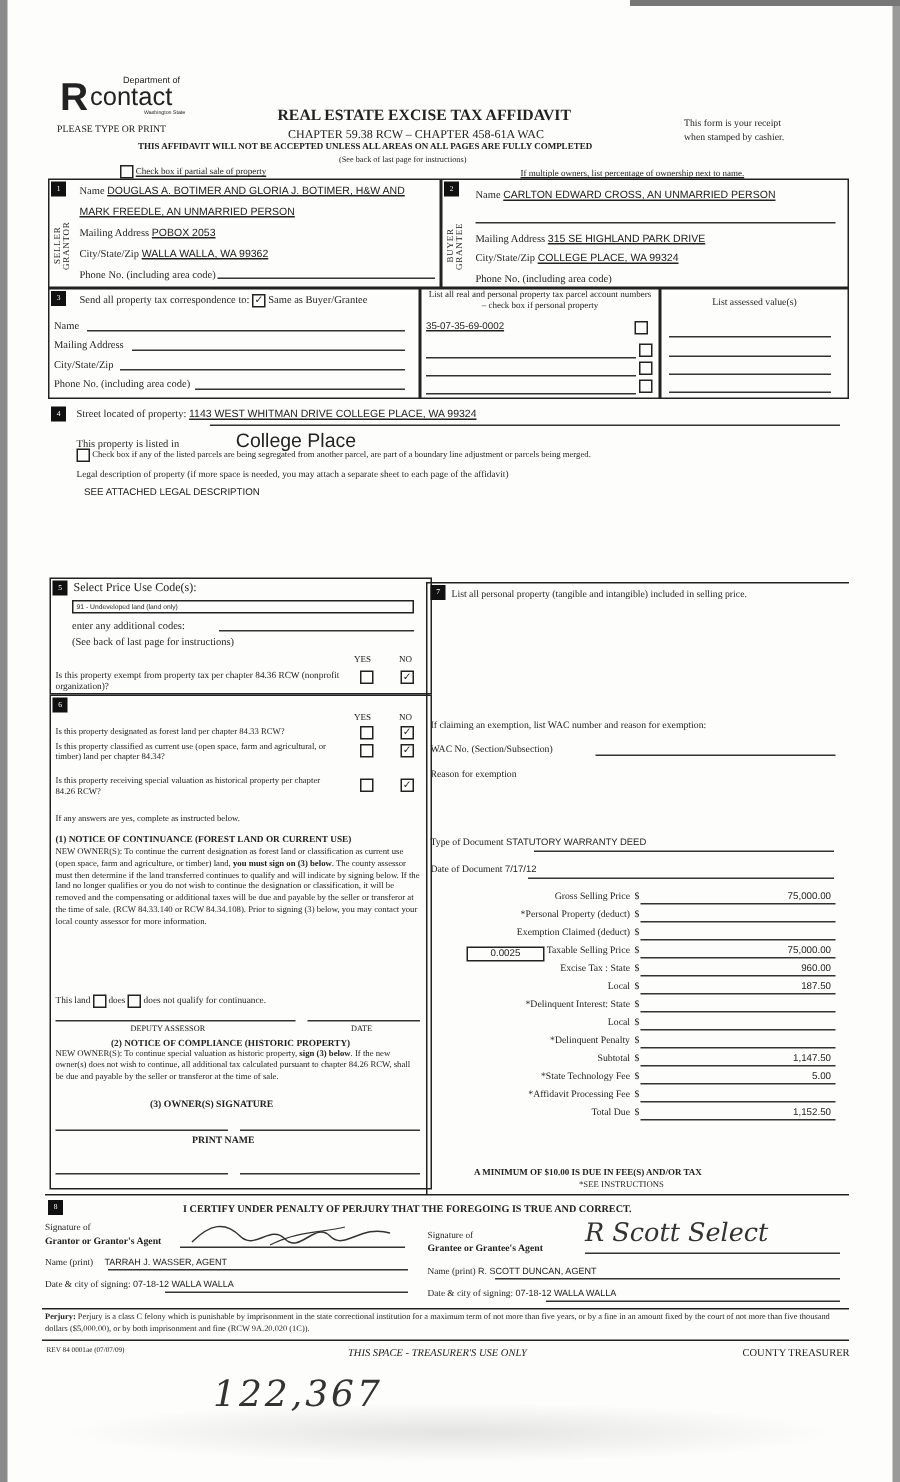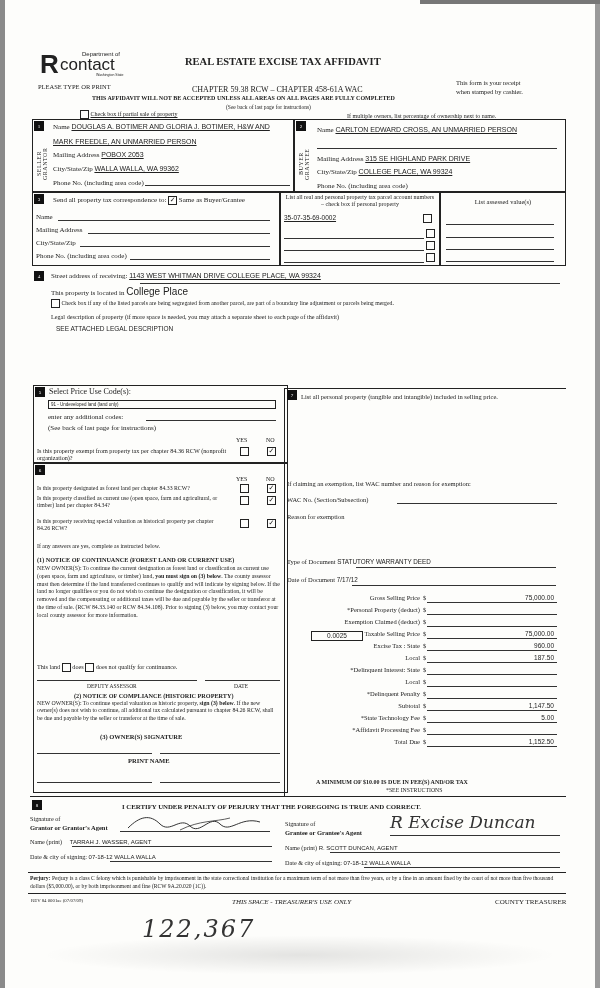--- a/index.html
+++ b/index.html
@@ -26,21 +26,21 @@
 <div class="edge-r"></div>
 <div class="edge-t"></div>
 
 <div class="abs" style="left:40px;top:47px;width:90px;height:30px;">
   <span class="abs sans" style="left:0;top:2px;font-size:26px;font-weight:bold;color:#222;">R</span>
   <span class="abs sans" style="left:42px;top:4px;font-size:6px;">Department of</span>
   <span class="abs sans" style="left:20px;top:8px;font-size:17px;">contact</span>
   <span class="abs sans" style="left:56px;top:26px;font-size:3.5px;">Washington State</span>
 </div>
 <div class="abs" style="left:38px;top:83px;font-size:6.5px;">PLEASE TYPE OR PRINT</div>
-<div class="abs" style="left:185px;top:56px;font-size:10.5px;font-weight:bold;">REAL ESTATE EXCISE TAX AFFIDAVIT</div>
+<div class="abs" style="left:185px;top:72px;font-size:10.5px;font-weight:bold;">REAL ESTATE EXCISE TAX AFFIDAVIT</div>
 <div class="abs" style="left:192px;top:85px;font-size:8px;">CHAPTER 59.38 RCW – CHAPTER 458-61A WAC</div>
 <div class="abs" style="left:92px;top:95px;font-size:6px;font-weight:bold;">THIS AFFIDAVIT WILL NOT BE ACCEPTED UNLESS ALL AREAS ON ALL PAGES ARE FULLY COMPLETED</div>
 <div class="abs" style="left:226px;top:104px;font-size:5.5px;">(See back of last page for instructions)</div>
 <div class="abs" style="left:456px;top:79px;font-size:6.5px;">This form is your receipt</div>
 <div class="abs" style="left:456px;top:88px;font-size:6.5px;">when stamped by cashier.</div>
 <div class="abs" style="left:80px;top:110px;font-size:6px;">
   <span class="cb"></span>
   <span style="text-decoration:underline;">Check box if partial sale of property</span>
 </div>
 <div class="abs" style="left:347px;top:113px;font-size:6px;text-decoration:underline;">If multiple owners, list percentage of ownership next to name.</div>
@@ -112,27 +112,27 @@
 <span class="cb abs" style="left:426px;top:241px;"></span>
 <div class="hline" style="left:284px;top:262px;width:140px;"></div>
 <span class="cb abs" style="left:426px;top:253px;"></span>
 <div class="hline" style="left:446px;top:224px;width:108px;"></div>
 <div class="hline" style="left:446px;top:237px;width:108px;"></div>
 <div class="hline" style="left:446px;top:249px;width:108px;"></div>
 <div class="hline" style="left:446px;top:261px;width:108px;"></div>
 
 <div class="num" style="left:34px;top:271px;">4</div>
 <div class="abs lbl" style="left:51px;top:272px;">
-  <span>Street address of receiving:</span>
+  <span>Street located of property:</span>
   <span class="val">1143 WEST WHITMAN DRIVE COLLEGE PLACE, WA 99324</span>
 </div>
 <div class="hline" style="left:140px;top:283px;width:420px;"></div>
 <div class="abs lbl" style="left:51px;top:286px;">
-  <span>This property is located in</span>
-  <span class="sans" style="font-size:10px;">College Place</span>
+  <span>This property is listed in</span>
+  <span class="sans" style="font-size:13px;margin-left:36px;">College Place</span>
 </div>
 <div class="abs" style="left:51px;top:299px;font-size:5.8px;">
   <span class="cb"></span>
   <span>Check box if any of the listed parcels are being segregated from another parcel, are part of a boundary line adjustment or parcels being merged.</span>
 </div>
 <div class="abs" style="left:51px;top:313px;font-size:6.2px;">Legal description of property (if more space is needed, you may attach a separate sheet to each page of the affidavit)</div>
 <div class="abs sans" style="left:56px;top:325px;font-size:6.5px;">SEE ATTACHED LEGAL DESCRIPTION</div>
 
 <div class="box" style="left:33px;top:385px;width:255px;height:78px;"></div>
 <div class="num" style="left:35px;top:387px;">5</div>
@@ -311,21 +311,21 @@
 </div>
 <div class="hline" style="left:72px;top:846px;width:200px;"></div>
 <div class="abs lbl" style="left:30px;top:853px;font-size:6.2px;">
   <span>Date &amp; city of signing:</span>
   <span class="sans" style="font-size:6px;">07-18-12 WALLA WALLA</span>
 </div>
 <div class="hline" style="left:110px;top:861px;width:162px;"></div>
 
 <div class="abs" style="left:285px;top:820px;font-size:6.2px;">Signature of</div>
 <div class="abs" style="left:285px;top:829px;font-size:6.5px;font-weight:bold;">Grantee or Grantee's Agent</div>
-<div class="abs" style="left:390px;top:812px;width:170px;height:24px;border-bottom:1px solid #333;font-family:'DejaVu Serif',serif;font-style:italic;font-size:17px;color:#333;">R Excise Duncan</div>
+<div class="abs" style="left:390px;top:812px;width:170px;height:24px;border-bottom:1px solid #333;font-family:'DejaVu Serif',serif;font-style:italic;font-size:17px;color:#333;">R Scott Select</div>
 <div class="abs lbl" style="left:285px;top:844px;font-size:6.2px;">
   <span>Name (print)</span>
   <span class="sans" style="font-size:6px;">R. SCOTT DUNCAN, AGENT</span>
 </div>
 <div class="hline" style="left:330px;top:852px;width:230px;"></div>
 <div class="abs lbl" style="left:285px;top:859px;font-size:6.2px;">
   <span>Date &amp; city of signing:</span>
   <span class="sans" style="font-size:6px;">07-18-12 WALLA WALLA</span>
 </div>
 <div class="hline" style="left:364px;top:867px;width:196px;"></div>

